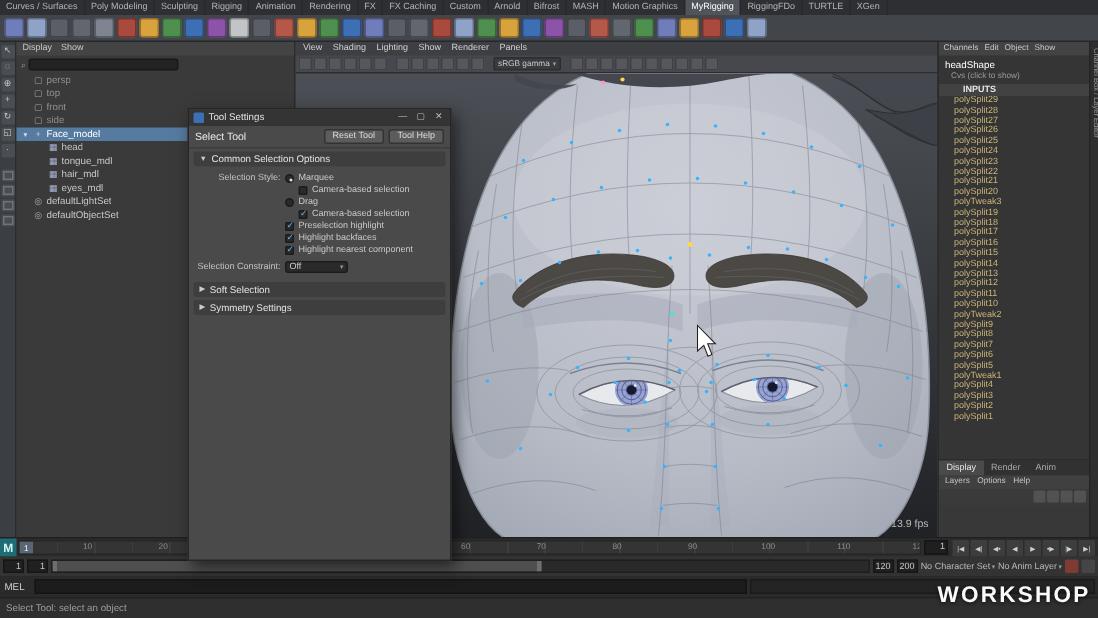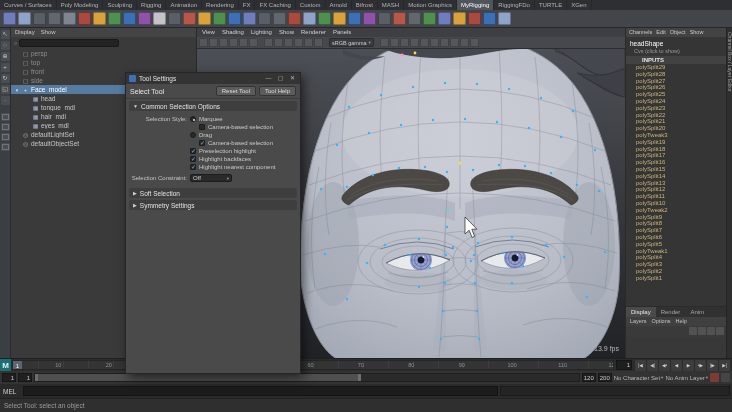--- a/index.html
+++ b/index.html
@@ -746,13 +746,14 @@
   </div>
 
   <div id="command-row">
     <div id="cmd-label">MEL</div>
     <div id="cmd-input"></div>
     <div id="cmd-result"></div>
   </div>
 
   <div id="help-row">Select Tool: select an object</div>
 
+  <div id="watermark">WORKSHOP</div>
 </div>
 
 </body></html>

